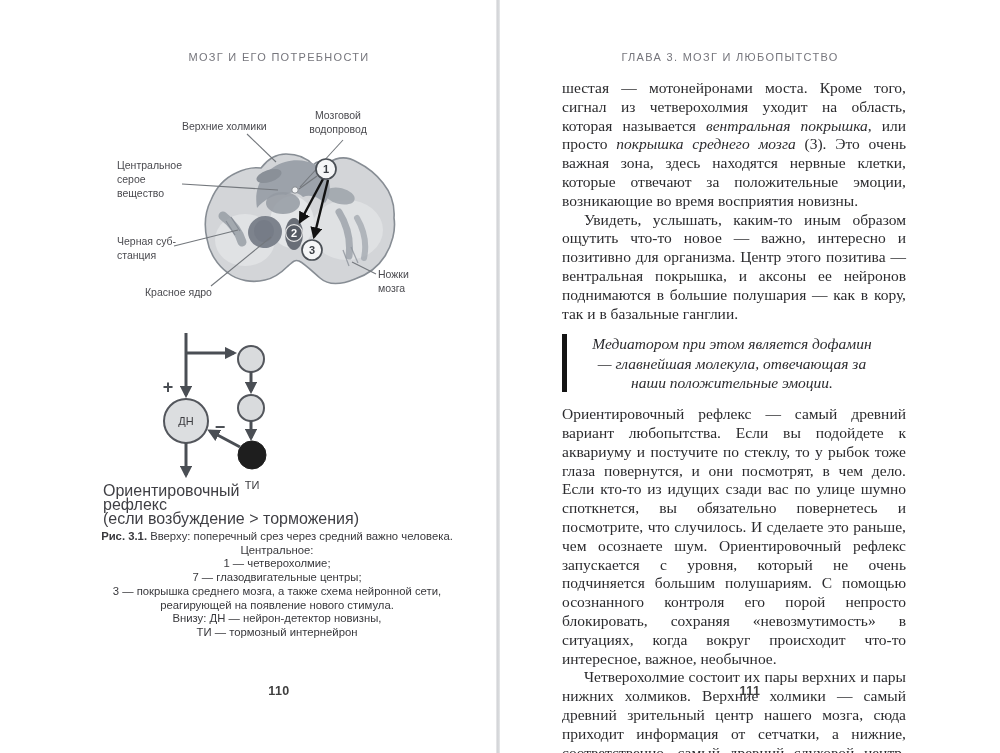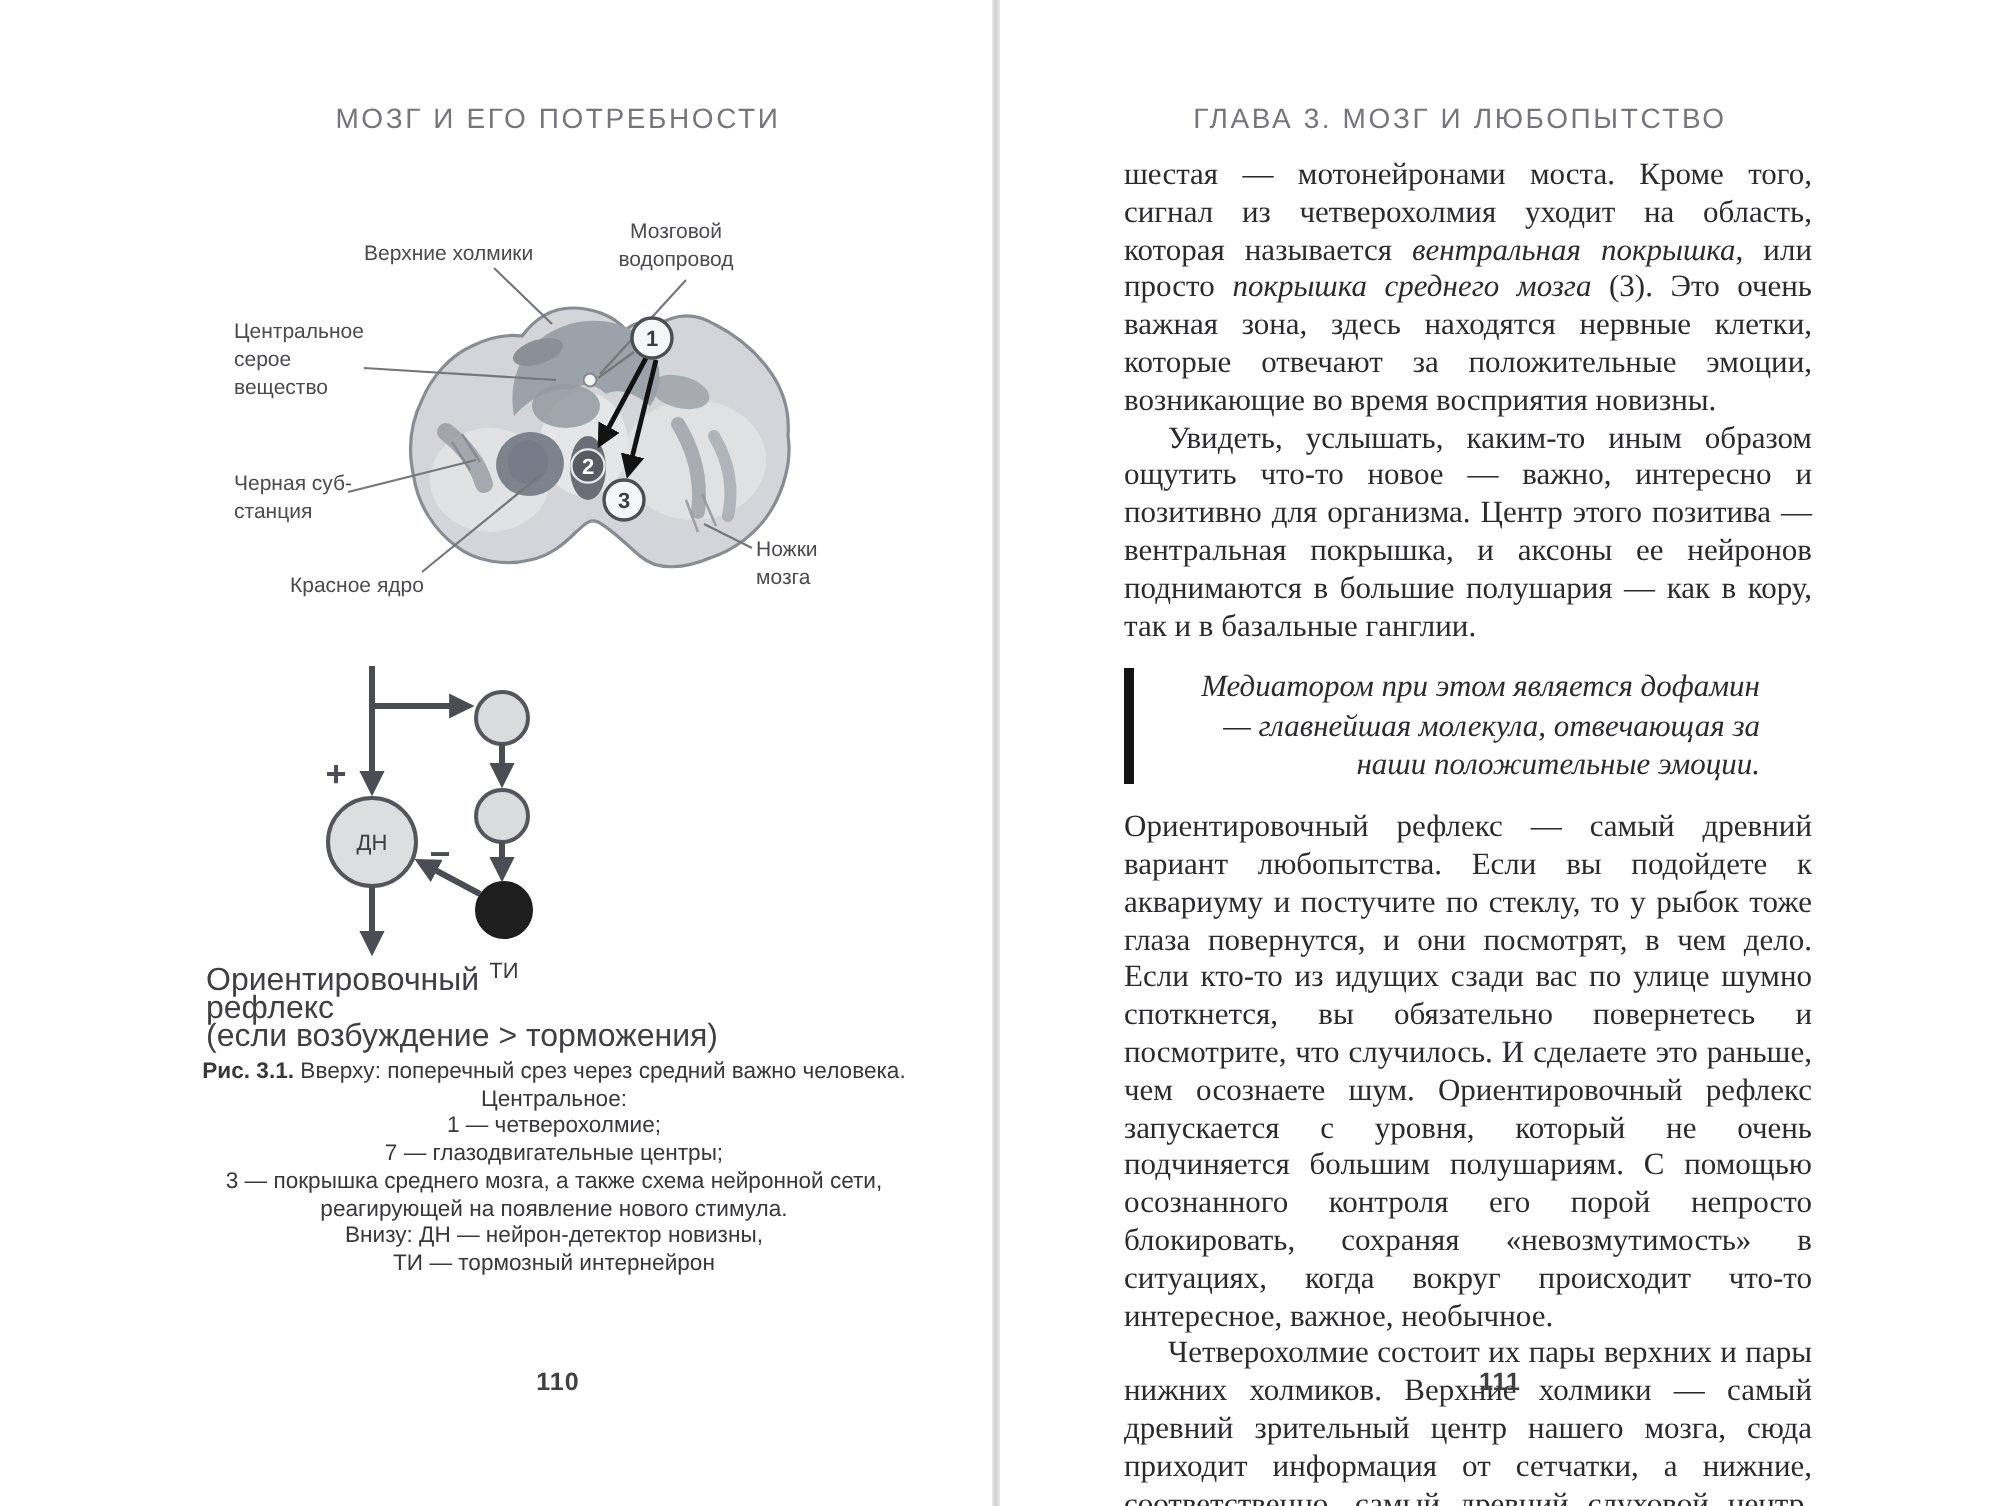--- a/index.html
+++ b/index.html
@@ -9,21 +9,21 @@
     font-family:"Liberation Sans",sans-serif;
     -webkit-font-smoothing:antialiased;
   }
   .page{position:absolute;top:0;height:753px;background:#ffffff;}
   .page-left{left:0;width:497px;}
   .page-right{left:500px;width:500px;}
   .gutter{position:absolute;left:496px;top:0;width:4px;height:753px;
     background:linear-gradient(to right,#ececee 0%,#cfd1d4 45%,#e9eaec 100%);}
 
   .running-head{
-    position:absolute;top:51px;font-size:14px;letter-spacing:1.3px;
+    position:absolute;top:51px;font-size:11px;letter-spacing:1.3px;
     color:#75757c;text-align:center;text-transform:uppercase;white-space:nowrap;
   }
   .rh-left{left:95px;width:368px;}
   .rh-right{left:558px;width:344px;}
 
   .page-number{
     position:absolute;top:684px;text-align:center;
     font-size:12.5px;font-weight:bold;color:#404040;letter-spacing:.5px;
   }
   .pn-left{left:95px;width:368px;}
@@ -57,21 +57,21 @@
     font-family:"Liberation Serif",serif;
     font-size:15.5px;line-height:18.8px;color:#2b2b2e;
     text-align:justify;
   }
   .body-text p{margin:0;}
   .body-text p.indent{text-indent:22px;}
   .quote{display:flex;margin:11px 0 13px 0;}
   .quote-bar{width:5px;background:#141414;flex:0 0 5px;}
   .quote-text{
     margin-left:17px;width:296px;font-style:italic;
-    line-height:19.3px;text-align:right;
+    line-height:19.3px;text-align:center;
   }
   i{font-style:italic;}
 </style>
 </head>
 <body>
 
 <div>
 
   <div class="page page-left">
     <div class="running-head rh-left">МОЗГ И ЕГО ПОТРЕБНОСТИ</div>

